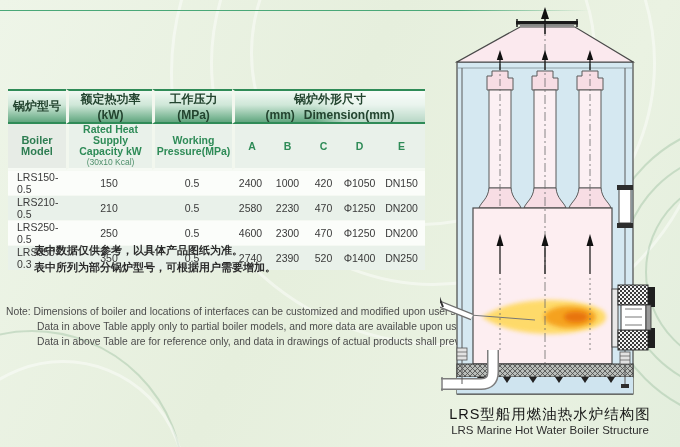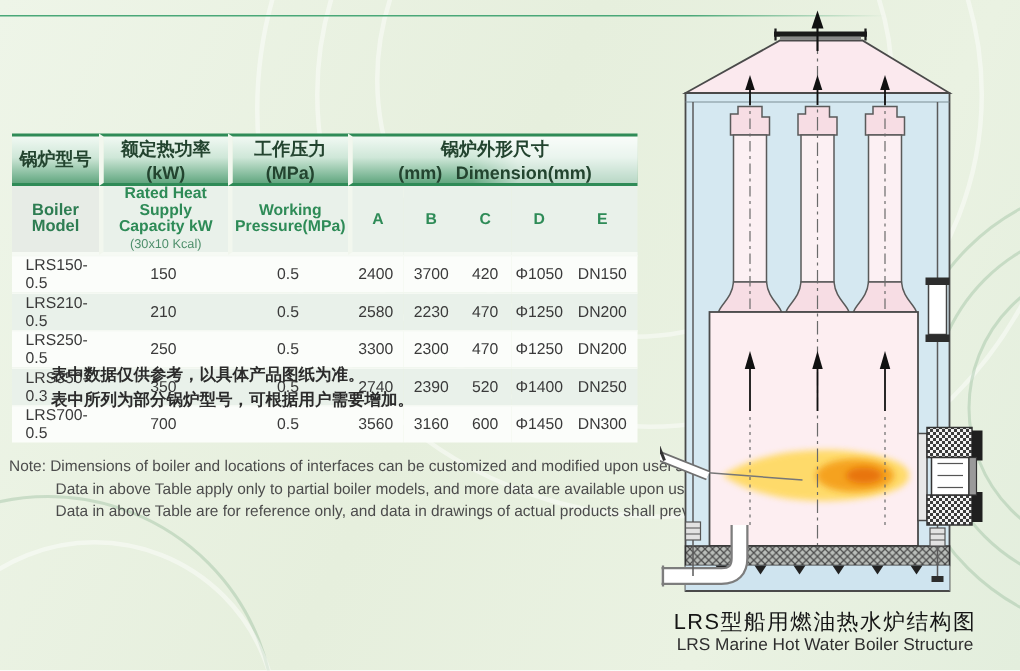--- a/index.html
+++ b/index.html
@@ -103,65 +103,55 @@
         <th>D</th>
         <th>E</th>
       </tr>
     </thead>
     <tbody>
         <tr>
           <td>LRS150-0.5</td>
           <td>150</td>
           <td>0.5</td>
           <td>2400</td>
-          <td>3700</td>
+          <td>1000</td>
           <td>420</td>
           <td>Φ1050</td>
           <td>DN150</td>
         </tr>
         <tr>
           <td>LRS210-0.5</td>
           <td>210</td>
           <td>0.5</td>
           <td>2580</td>
           <td>2230</td>
           <td>470</td>
           <td>Φ1250</td>
           <td>DN200</td>
         </tr>
         <tr>
           <td>LRS250-0.5</td>
           <td>250</td>
           <td>0.5</td>
-          <td>3300</td>
+          <td>4600</td>
           <td>2300</td>
           <td>470</td>
           <td>Φ1250</td>
           <td>DN200</td>
         </tr>
         <tr>
           <td>LRS350-0.3</td>
           <td>350</td>
           <td>0.5</td>
           <td>2740</td>
           <td>2390</td>
           <td>520</td>
           <td>Φ1400</td>
           <td>DN250</td>
         </tr>
-        <tr>
-          <td>LRS700-0.5</td>
-          <td>700</td>
-          <td>0.5</td>
-          <td>3560</td>
-          <td>3160</td>
-          <td>600</td>
-          <td>Φ1450</td>
-          <td>DN300</td>
-        </tr>
       </tbody>
   </table>
 
   <div class="notes-cn">
     <div class="cont">表中数据仅供参考，以具体产品图纸为准。</div>
     <div class="cont">表中所列为部分锅炉型号，可根据用户需要增加。</div>
   </div>
   <div class="notes-en">
     <div>Note: Dimensions of boiler and locations of interfaces can be customized and modified upon user's request.</div>
     <div class="cont">Data in above Table apply only to partial boiler models, and more data are available upon user's request.</div>

